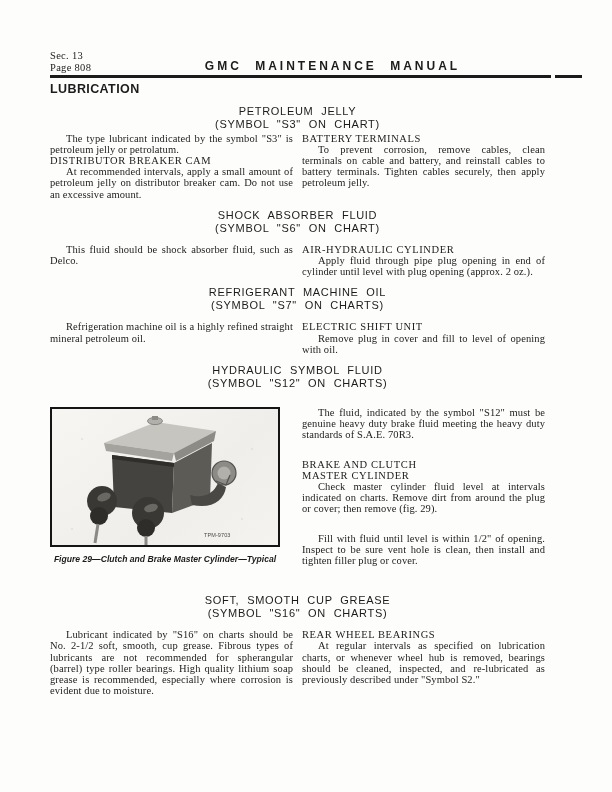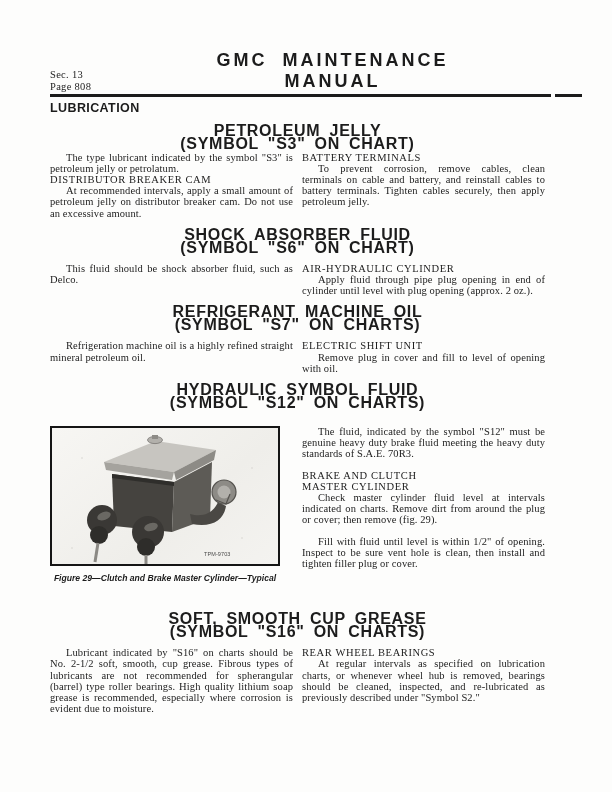--- a/index.html
+++ b/index.html
@@ -12,48 +12,48 @@
     overflow: hidden;
   }
   .page { padding: 50px 57px 0 50px; }
 
   
   .hdr-top { display: flex; align-items: flex-end; width: 505px; }
   .hdr-left { font-size: 10.5px; line-height: 11.5px; letter-spacing: 0.3px; width: 120px; }
   .hdr-title {
     flex: 1; text-align: center;
     font-family: "Liberation Sans", sans-serif;
-    font-weight: bold; font-size: 18px;
+    font-weight: bold; font-size: 12px;
     letter-spacing: 3px; word-spacing: 7px;
     padding-right: 60px;
   }
   .hdr-rule { display: flex; align-items: center; margin-top: 2px; width: 533px; }
   .hdr-rule .long { height: 2.6px; background: #1b1b1b; width: 501px; }
   .hdr-rule .dash { height: 2.6px; background: #1b1b1b; width: 27px; margin-left: 4px; }
   .chapter {
     margin-top: 4px;
     font-family: "Liberation Sans", sans-serif;
     font-weight: bold; font-size: 12.5px; letter-spacing: 0.4px;
   }
 
   
   .sec-head {
     width: 495px; text-align: center;
     font-family: "Liberation Sans", sans-serif;
-    font-weight: bold; font-size: 16px; line-height: 13px;
+    font-weight: normal; font-size: 11px; line-height: 13px;
     letter-spacing: 0.7px; word-spacing: 4px;
     margin-top: 9px; margin-bottom: 0;
   }
   .sec-head .sub { display: block; }
 
   
   .cols { display: flex; gap: 9px; width: 495px; margin-top: 9px; }
   .col { width: 243px; font-size: 10.5px; line-height: 11.2px; text-align: justify; letter-spacing: 0.1px; }
   .col p { margin: 0; text-indent: 16px; }
-  .col p.spaced { margin-top: 10px; }
+  .col p.spaced { margin-top: 18px; }
   .subhead {
     margin-top: 6px; text-indent: 0 !important;
     letter-spacing: 0.6px; text-align: left;
   }
   .subhead.tight { margin-top: 0; }
   .first-row { margin-top: 2px; }
 
   
   .fig-row { margin-top: 17px; }
   .figure-wrap { width: 243px; }

